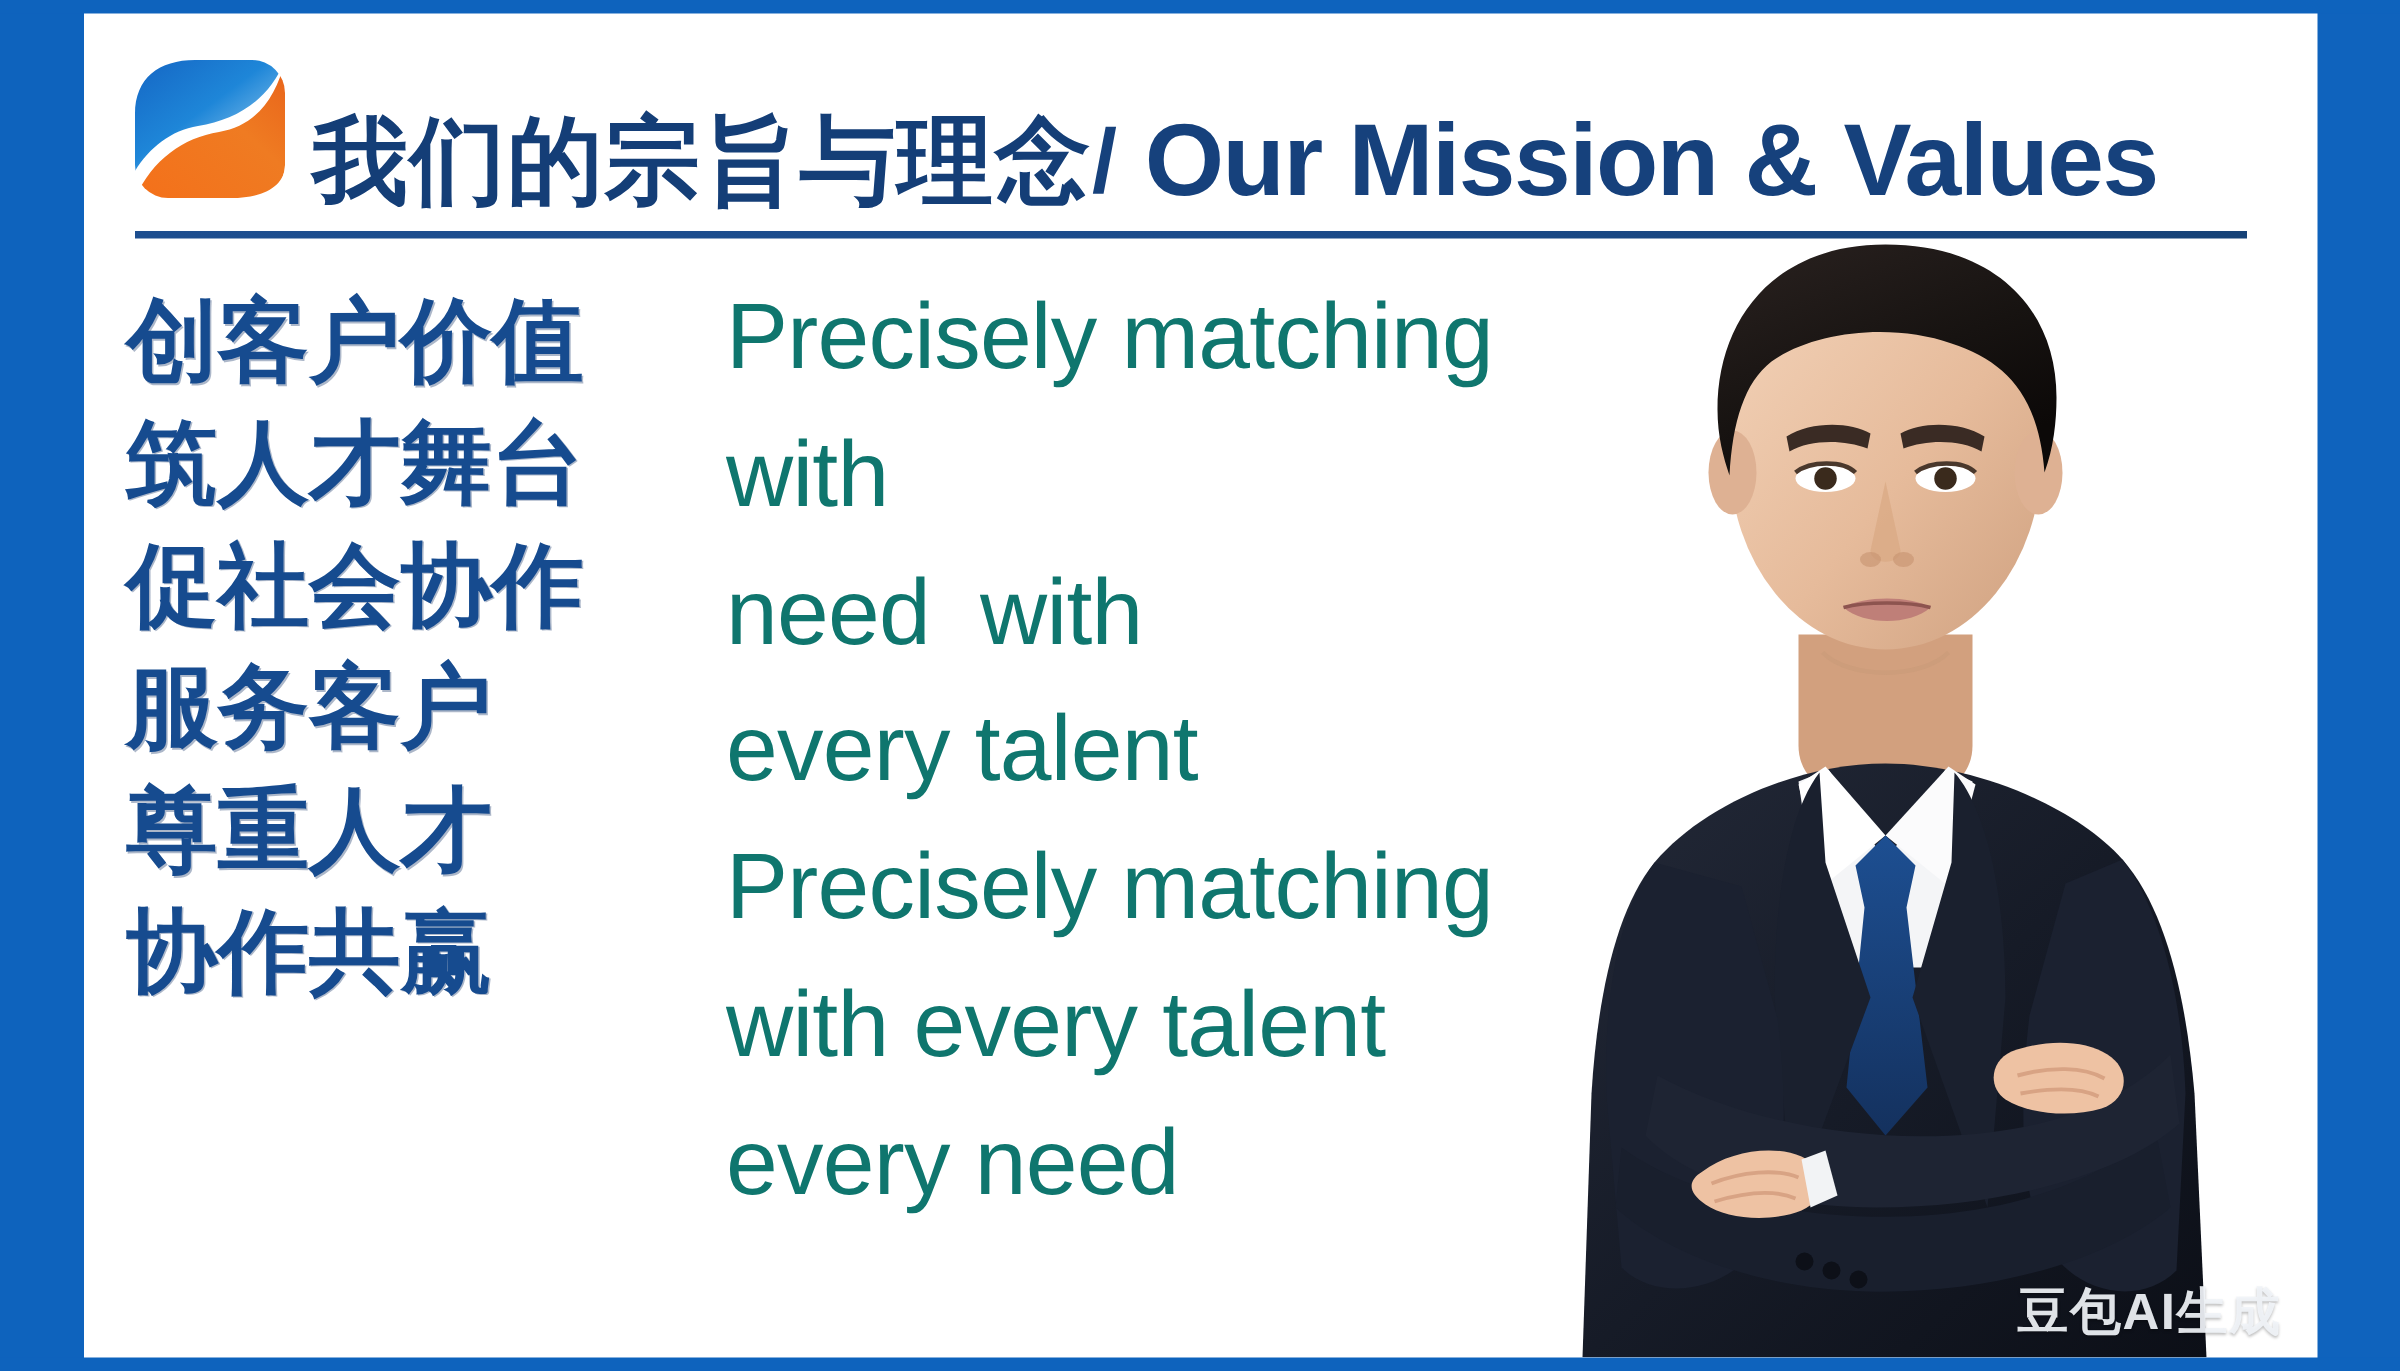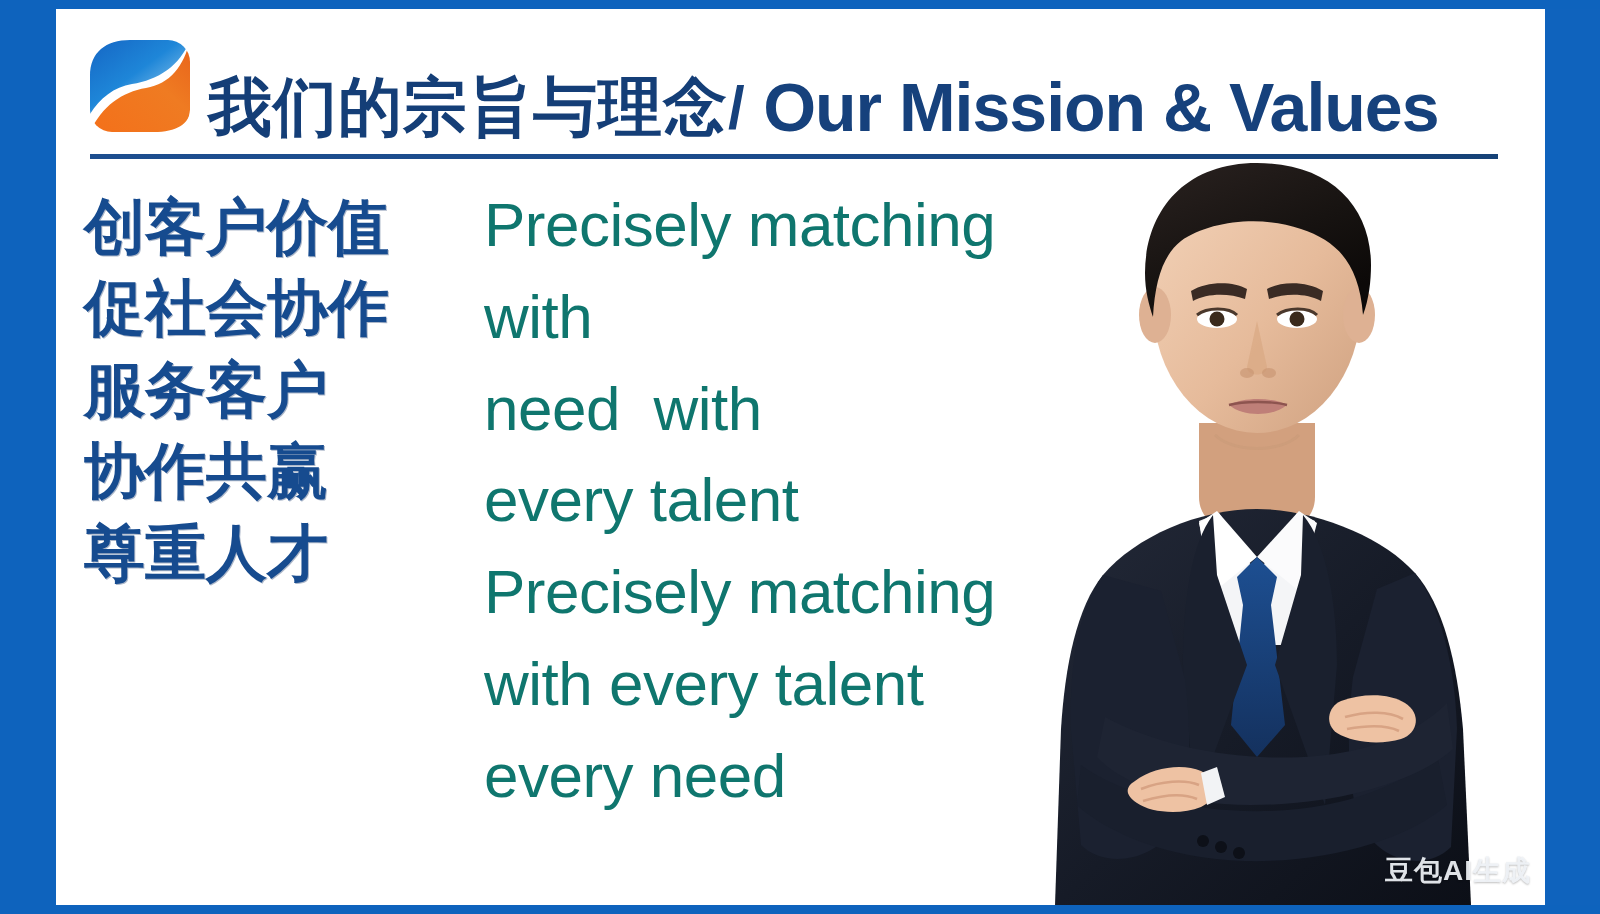--- a/index.html
+++ b/index.html
@@ -108,28 +108,27 @@
     right:0; bottom:0;
     width:560px; height:800px;
     pointer-events:none;
   }
   #photo svg { display:block; width:560px; height:800px; }
 
   
   #watermark {
     position:absolute;
     left:1345px; top:852px;
-    font-size:28px;
+    font-size:34px;
     font-weight:700;
     color:rgba(240,243,248,.93);
     letter-spacing:1px;
     text-shadow:0 1px 2px rgba(0,0,0,.25);
     white-space:nowrap;
     z-index:9;
-    margin-left:40px;
   }
 </style>
 </head>
 <body>
 
 <div id="slide">
 
   <div id="frame-left"></div>
   <div id="frame-right"></div>
   <div id="frame-top"></div>
@@ -170,24 +169,25 @@
         <span class="title-cn">我们的宗旨与理念</span><span class="title-sep">/</span>&nbsp;<span class="title-en">Our Mission &amp; Values</span>
       </div>
     </div>
 
     <div id="rule"></div>
 
     <div id="body">
 
       <div id="cn-col">
         <div class="cn-line">创客户价值</div>
+        <div class="cn-line">筑人才舞台</div>
         <div class="cn-line">促社会协作</div>
         <div class="cn-line">服务客户</div>
+        <div class="cn-line">尊重人才</div>
         <div class="cn-line">协作共赢</div>
-        <div class="cn-line">尊重人才</div>
       </div>
 
       <div id="en-col">
         <div class="en-line">Precisely matching</div>
         <div class="en-line">with</div>
         <div class="en-line">need  with</div>
         <div class="en-line">every talent</div>
         <div class="en-line">Precisely matching</div>
         <div class="en-line">with every talent</div>
         <div class="en-line">every need</div>

